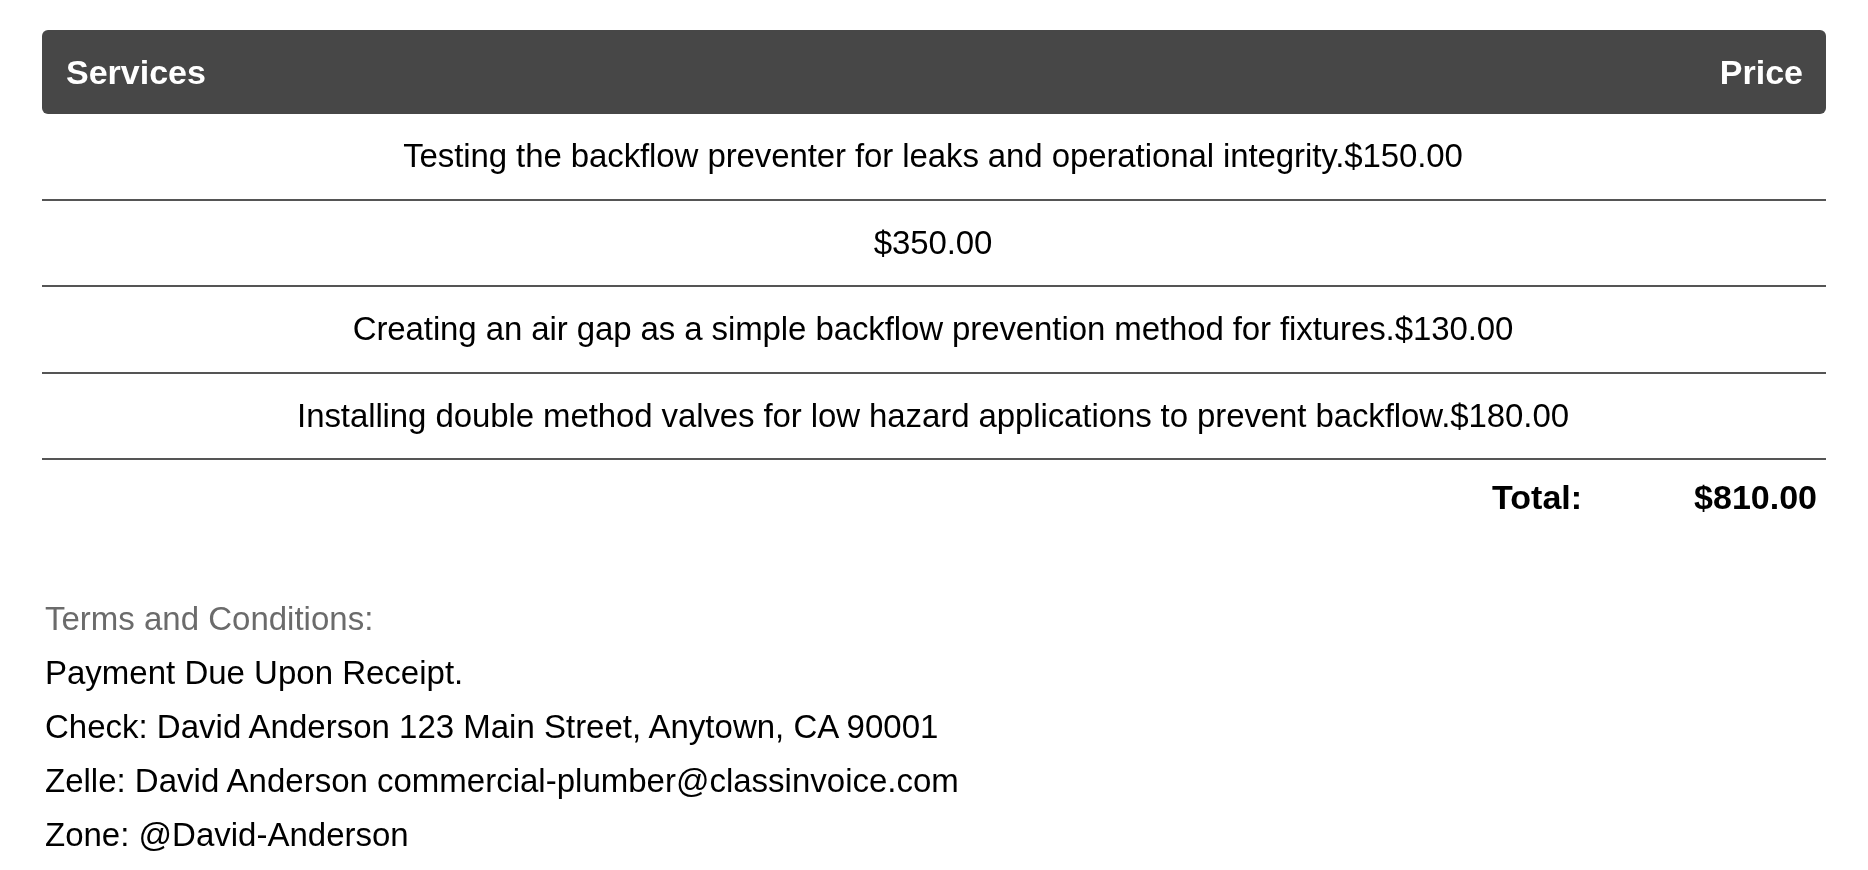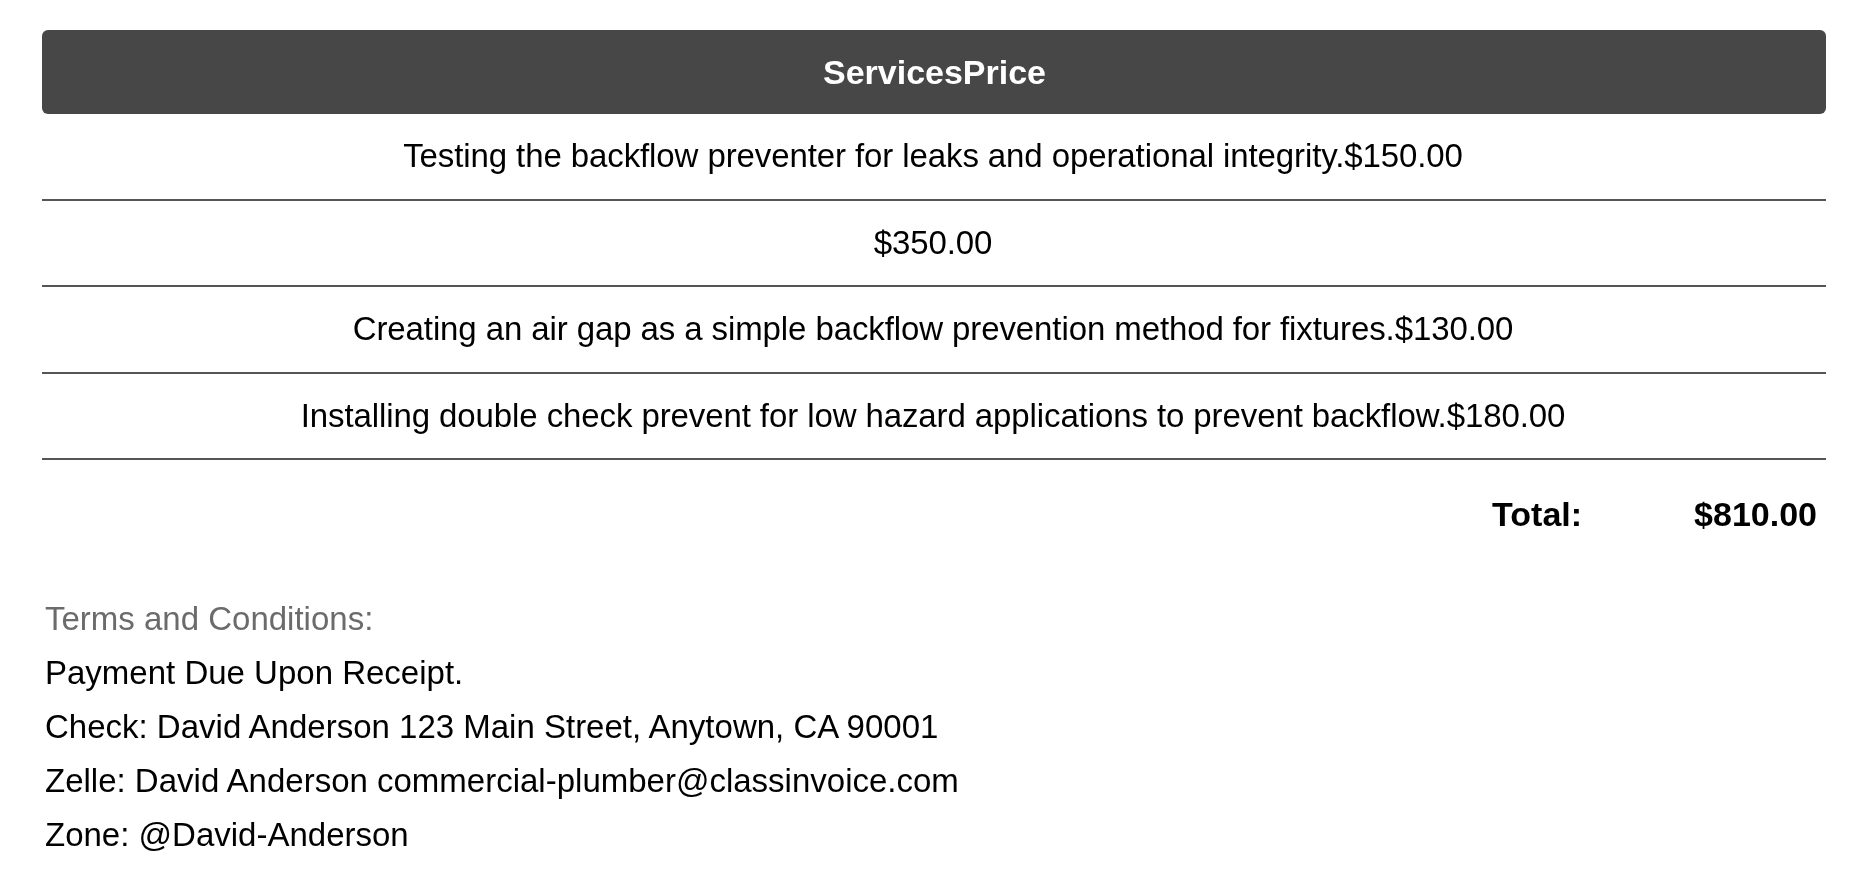--- a/index.html
+++ b/index.html
@@ -18,21 +18,21 @@
     .invoice-table {
       position: absolute;
       left: 42px;
       top: 30px;
       width: 1784px;
       border-collapse: collapse;
       border-spacing: 0;
     }
     .header-row {
       display: flex;
-      justify-content: center;
+      justify-content: space-between;
       align-items: center;
       height: 84px;
       background: #474747;
       border-radius: 6px;
       color: #ffffff;
       font-weight: bold;
       font-size: 34px;
       padding: 0 23px 0 24px;
       box-sizing: border-box;
     }
@@ -46,21 +46,21 @@
       border-bottom: 2px solid #555555;
       padding: 0 9px 0 7px;
       font-size: 33px;
       letter-spacing: -0.1px;
     }
     .item-row .desc { white-space: nowrap; }
     .item-row .price { white-space: nowrap; }
     .total-row {
       display: flex;
       justify-content: flex-end;
-      align-items: flex-end;
+      align-items: center;
       height: 74px;
       padding-right: 9px;
       font-weight: bold;
       font-size: 34px;
     }
     .total-row .total-label {
       margin-right: 112px;
     }
     .terms {
       position: absolute;
@@ -91,21 +91,21 @@
     <span class="price">$150.00</span>
   </div>
   <div class="item-row">
     <span class="price">$350.00</span>
   </div>
   <div class="item-row">
     <span class="desc">Creating an air gap as a simple backflow prevention method for fixtures.</span>
     <span class="price">$130.00</span>
   </div>
   <div class="item-row">
-    <span class="desc">Installing double check prevent for low hazard applications to prevent backflow.</span>
+    <span class="desc">Installing double method valves for low hazard applications to prevent backflow.</span>
     <span class="price">$180.00</span>
   </div>
 
   <div class="total-row">
     <span class="total-label">Total:</span>
     <span class="total-value">$810.00</span>
   </div>
 </div>
 
 <div class="terms">

